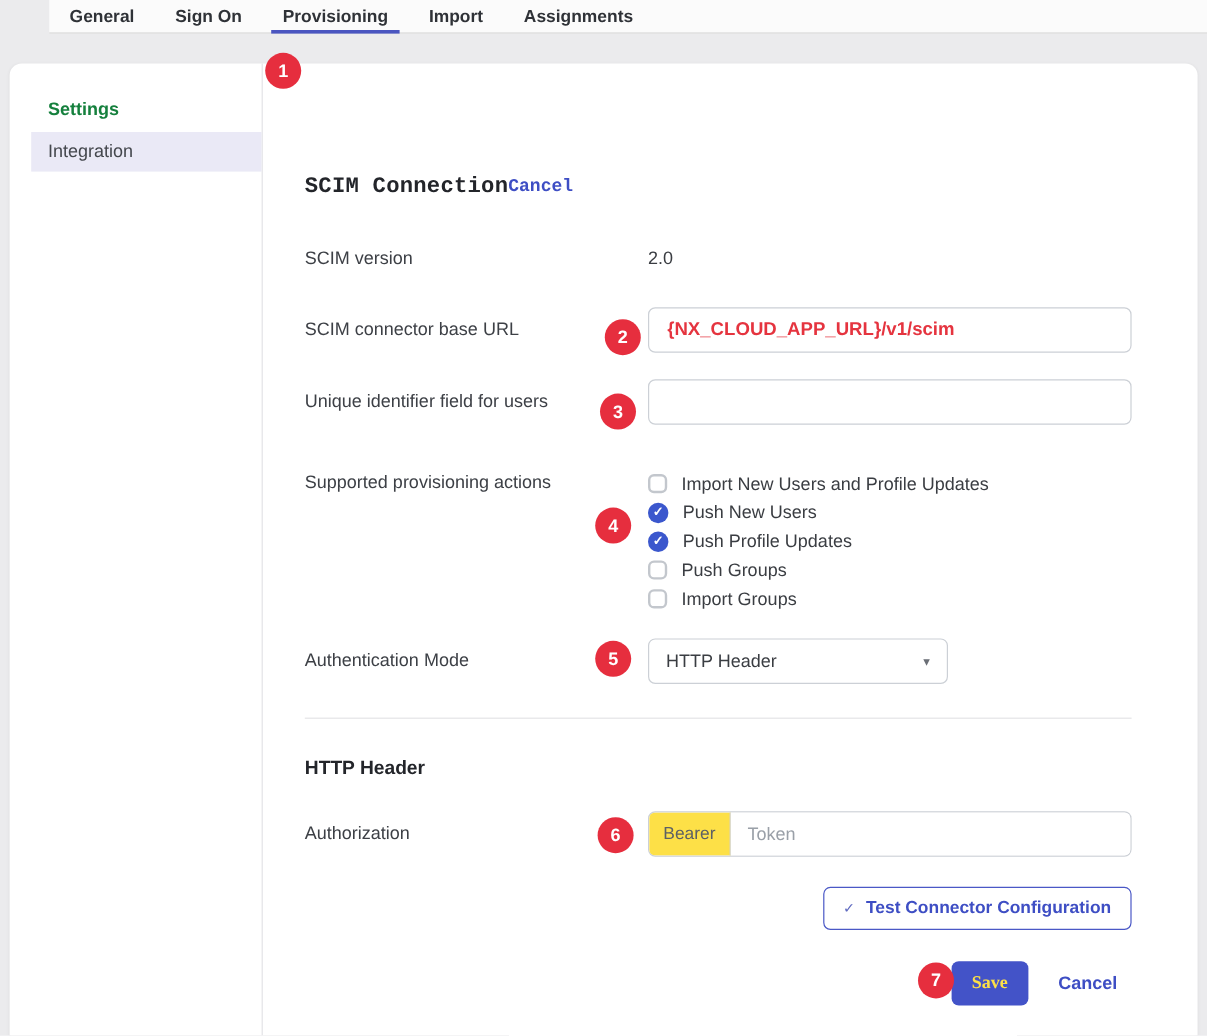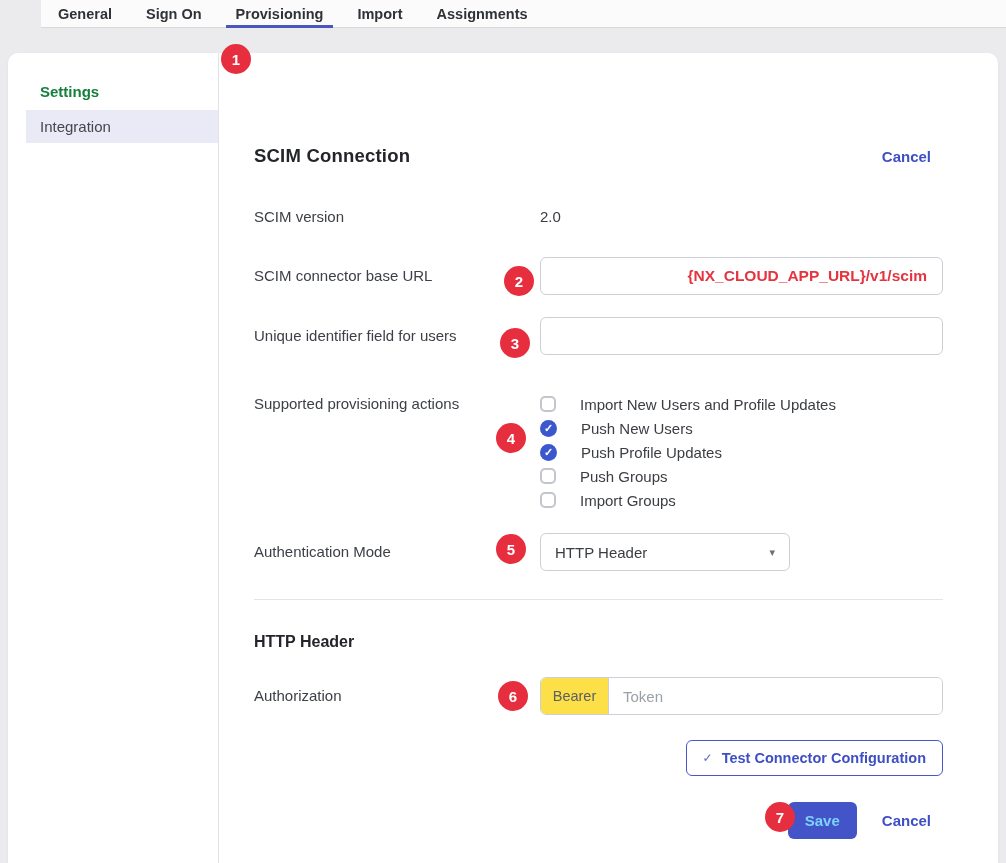--- a/index.html
+++ b/index.html
@@ -83,23 +83,23 @@
   .sidebar-item.selected { background: #eae9f6; }
 
   
   .content {
     flex: 1;
     min-width: 0;
     padding: 92px 55px 48px 35px;
   }
   .content-header {
     display: flex;
-    justify-content: space-between;
     align-items: center;
     margin-bottom: 38px;
+    font-family: Liberation Mono, monospace;
   }
   .section-title {
     margin: 0;
     font-size: 18.5px;
     font-weight: 700;
     color: #23252a;
     letter-spacing: .2px;
   }
   .link {
     color: #3e4ec4;
@@ -136,30 +136,29 @@
     font-size: 15px;
     background: #fff;
     color: #3a3d42;
     outline: none;
     font-family: inherit;
   }
   .text-input.red-value {
     color: #e5343f;
     font-weight: 700;
     font-size: 15.5px;
-    text-align: right;
   }
 
   
   .checkbox-list { display: flex; flex-direction: column; }
   .checkbox-row {
     display: flex;
     align-items: center;
     height: 24px;
-    gap: 24px;
+    gap: 12px;
     cursor: pointer;
   }
   .checkbox {
     width: 16px; height: 16px;
     border: 2px solid #c3c7cd;
     border-radius: 5px;
     background: #fff;
     flex: none;
   }
   .checkbox.checked {
@@ -264,27 +263,27 @@
     display: flex;
     justify-content: flex-end;
     align-items: center;
     gap: 25px;
     padding-right: 12px;
   }
   .save-button {
     height: 37px;
     padding: 0 17px;
     background: #4353c8;
-    color: #7dd3fc;
+    color: #fde047;
     border: none;
     border-radius: 6px;
     font-weight: 700;
     font-size: 15px;
     cursor: pointer;
-    font-family: Liberation Sans, sans-serif;
+    font-family: Liberation Serif, serif;
   }
 
   
   .badge {
     position: absolute;
     width: 30px;
     height: 30px;
     border-radius: 50%;
     background: #e62e3e;
     color: #fff;

